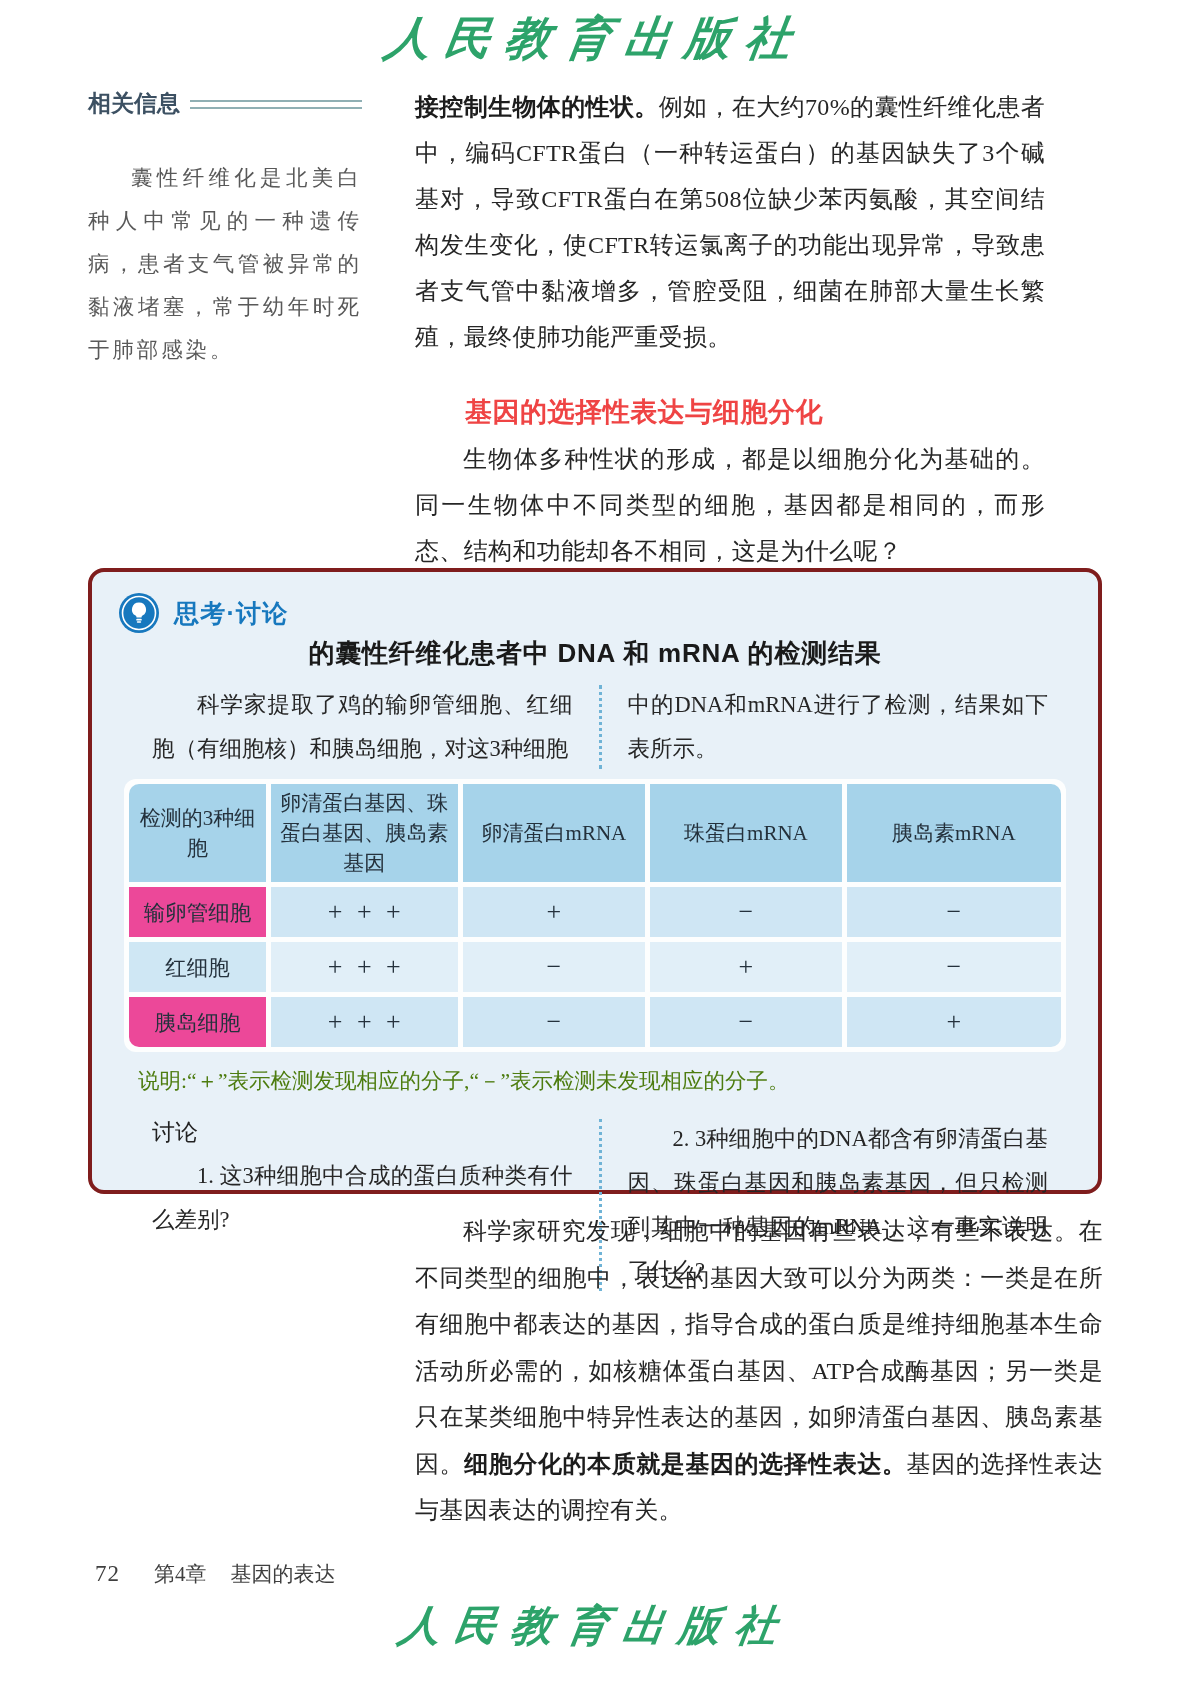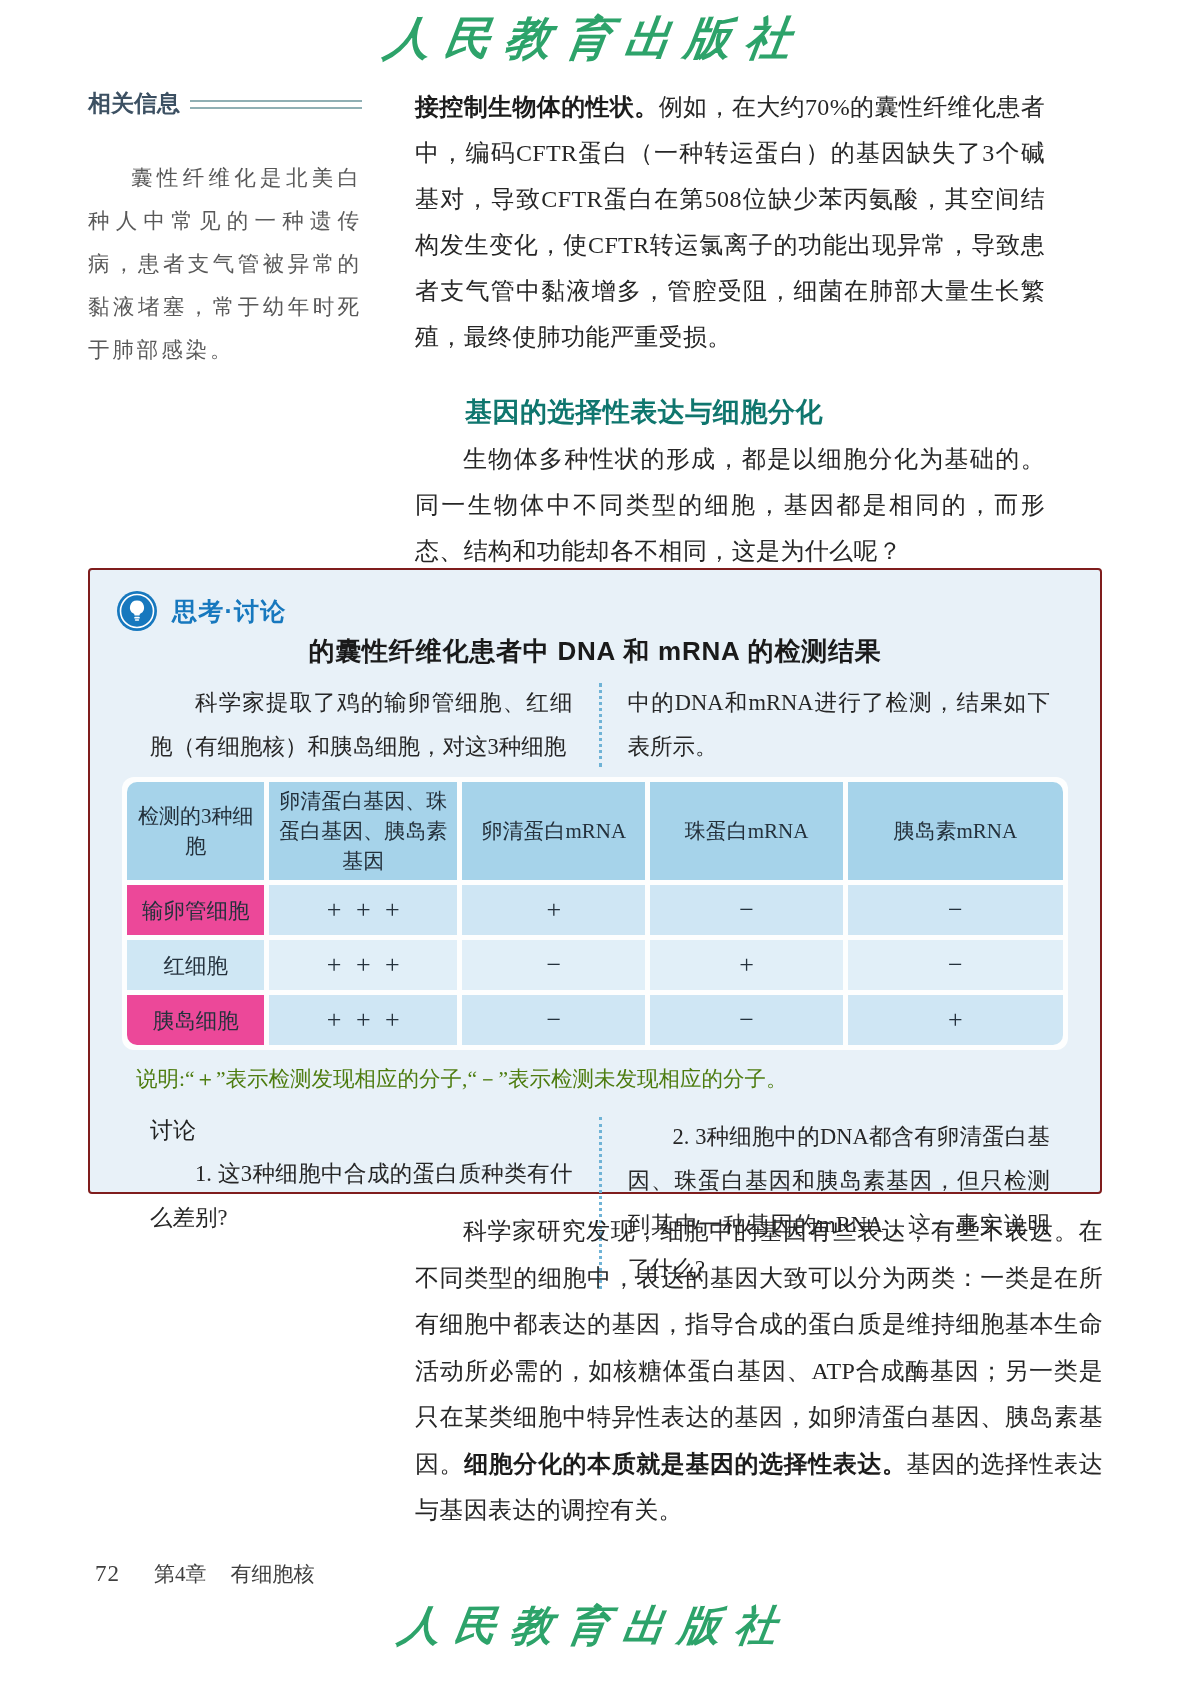--- a/index.html
+++ b/index.html
@@ -35,27 +35,27 @@
   
   .main-top { position:absolute; left:415px; top:84px; width:630px; }
   .para {
     font-size:24px; line-height:46px; text-align:justify; color:#262626;
     margin:0; letter-spacing:0.015em;
   }
   .bold-sans { font-family:"Liberation Sans","DejaVu Sans",sans-serif; font-weight:700; color:#1c1c1c; }
   .section-heading {
     margin:34px 0 6px 0; padding-left:50px;
     font-family:"Liberation Sans","DejaVu Sans",sans-serif; font-weight:700;
-    font-size:27px; color:#0f766e; letter-spacing:0.02em;
+    font-size:27px; color:#ef4444; letter-spacing:0.02em;
   }
   .indent { text-indent:2em; }
   
   .think-box {
     position:absolute; left:88px; top:568px; width:1014px; height:626px;
-    background:#e8f1f8; border:2px solid #7f1d1d; border-radius:4px;
+    background:#e8f1f8; border:4px solid #7f1d1d; border-radius:16px;
     box-sizing:border-box; padding:20px 0 0 0;
   }
   .tb-header { display:flex; align-items:center; margin-left:26px; height:42px; }
   .tb-icon { width:42px; height:42px; flex:0 0 auto; }
   .tb-label {
     margin-left:14px; font-family:"Liberation Sans","DejaVu Sans",sans-serif;
     font-weight:700; font-size:25px; color:#1778be; letter-spacing:0.05em;
   }
   .tb-title {
     margin-top:2px; text-align:center;
@@ -212,20 +212,20 @@
     </div>
   </div>
 
   <div class="main-bottom">
     <p class="para para-lg indent"><span>科学家研究发现，细胞中的基因有些表达，有些不表达。在不同类型的细胞中，表达的基因大致可以分为两类：一类是在所有细胞中都表达的基因，指导合成的蛋白质是维持细胞基本生命活动所必需的，如核糖体蛋白基因、ATP合成酶基因；另一类是只在某类细胞中特异性表达的基因，如卵清蛋白基因、胰岛素基因。</span><span class="bold-sans">细胞分化的本质就是基因的选择性表达。</span><span>基因的选择性表达与基因表达的调控有关。</span></p>
   </div>
 
   <div class="footer">
     <span class="footer-num">72</span>
     <span class="footer-ch">第4章</span>
-    <span class="footer-sec">有细胞核</span>
+    <span class="footer-sec">基因的表达</span>
   </div>
 
   <div class="logo logo-bottom">
     <span class="logo-inner">人民教育出版社</span>
   </div>
 
 </div>
 
 </body></html>

